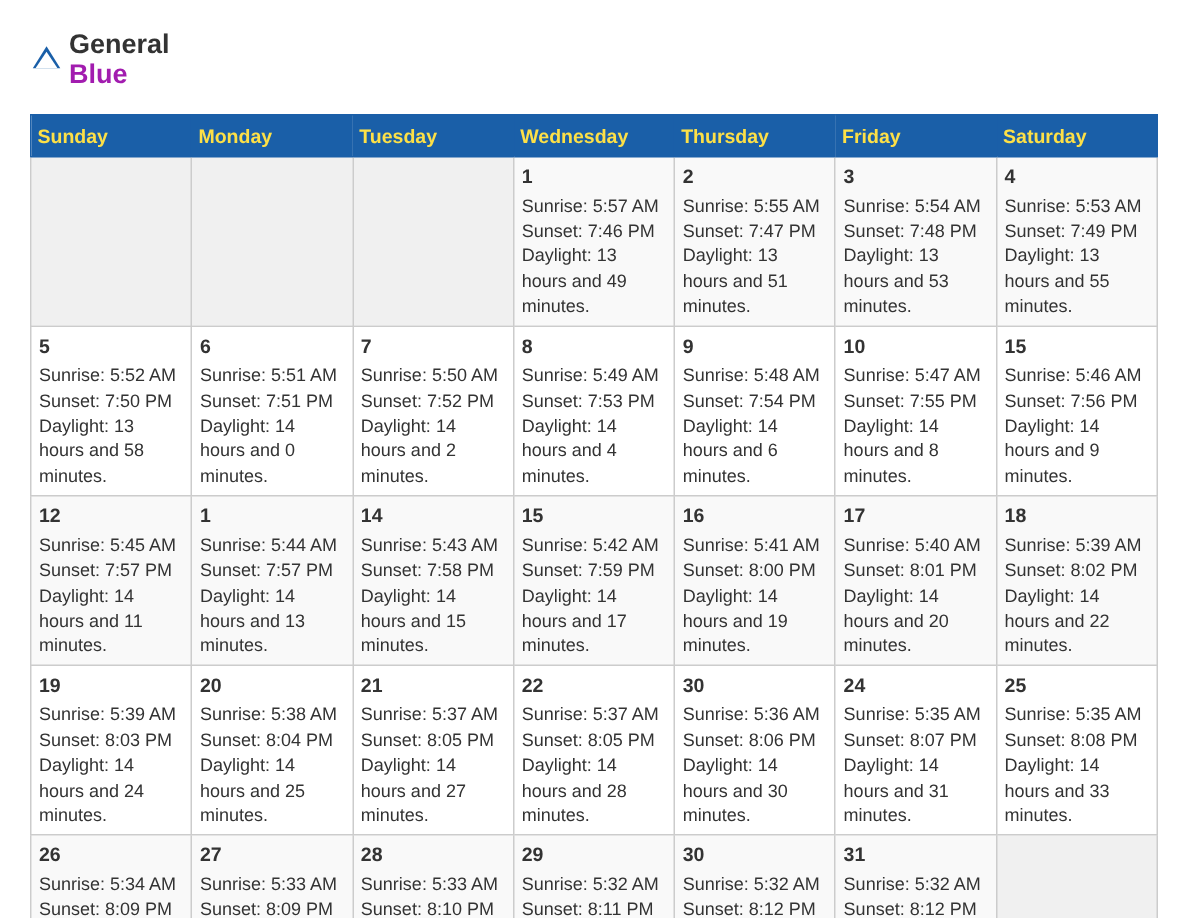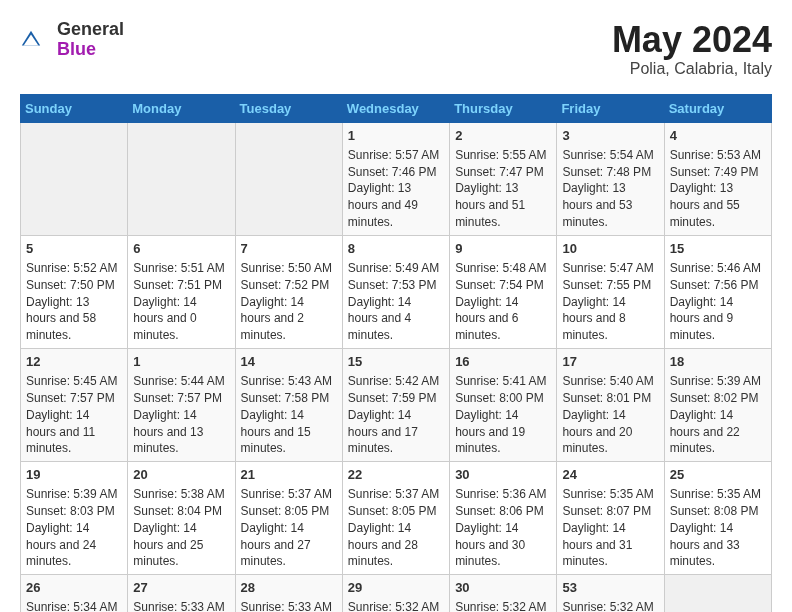--- a/index.html
+++ b/index.html
@@ -12,21 +12,21 @@
     }
     .header {
       display: flex;
       justify-content: space-between;
       align-items: flex-start;
       margin-bottom: 16px;
     }
     .logo {
       display: flex;
       align-items: center;
-      gap: 15px;
+      gap: 4px;
     }
     .logo-text {
       font-size: 18px;
       font-weight: bold;
       line-height: 1.1;
     }
     .logo-general { color: #333; }
     .logo-blue { color: #a21caf; }
     .logo-icon {
       width: 22px;
@@ -45,21 +45,21 @@
       font-size: 16px;
       color: #444;
     }
     table {
       width: 100%;
       border-collapse: collapse;
       font-size: 11px;
     }
     thead tr th {
       background-color: #1a5fa8;
-      color: #7dd3fc;
+      color: #fde047;
       padding: 6px 4px;
       text-align: left;
       font-size: 13px;
       font-weight: bold;
       border: 1px solid #1a5fa8;
     }
     tbody tr td {
       vertical-align: top;
       border: 1px solid #ccc;
       padding: 4px 5px;
@@ -96,24 +96,20 @@
   <div class="logo">
     <svg class="logo-icon" viewBox="0 0 24 24" xmlns="http://www.w3.org/2000/svg">
       <polygon points="12,2 22,18 2,18" fill="#1a5fa8"></polygon>
       <polygon points="12,6 20,18 4,18" fill="#fff"></polygon>
     </svg>
     <div class="logo-text">
       <span class="logo-general">General</span><br>
       <span class="logo-blue">Blue</span>
     </div>
   </div>
-  <div class="title-block">
-    <div class="month-title">May 2024</div>
-    <div class="subtitle">Polia, Calabria, Italy</div>
-  </div>
 </div>
 
 <table>
   <thead>
     <tr id="weekday-header">
     <th>Sunday</th>
         <th>Monday</th>
         <th>Tuesday</th>
         <th>Wednesday</th>
         <th>Thursday</th>
@@ -248,19 +244,19 @@
         </td>
         <td>
           <span class="day-number">29</span>
           <div class="day-info">Sunrise: 5:32 AM<br>Sunset: 8:11 PM<br>Daylight: 14 hours and 38 minutes.</div>
         </td>
         <td>
           <span class="day-number">30</span>
           <div class="day-info">Sunrise: 5:32 AM<br>Sunset: 8:12 PM<br>Daylight: 14 hours and 39 minutes.</div>
         </td>
         <td>
-          <span class="day-number">53</span>
+          <span class="day-number">31</span>
           <div class="day-info">Sunrise: 5:32 AM<br>Sunset: 8:12 PM<br>Daylight: 14 hours and 40 minutes.</div>
         </td>
         <td class="empty-cell"></td>
       </tr>
     </tbody>
 </table>
 
 </body></html>

